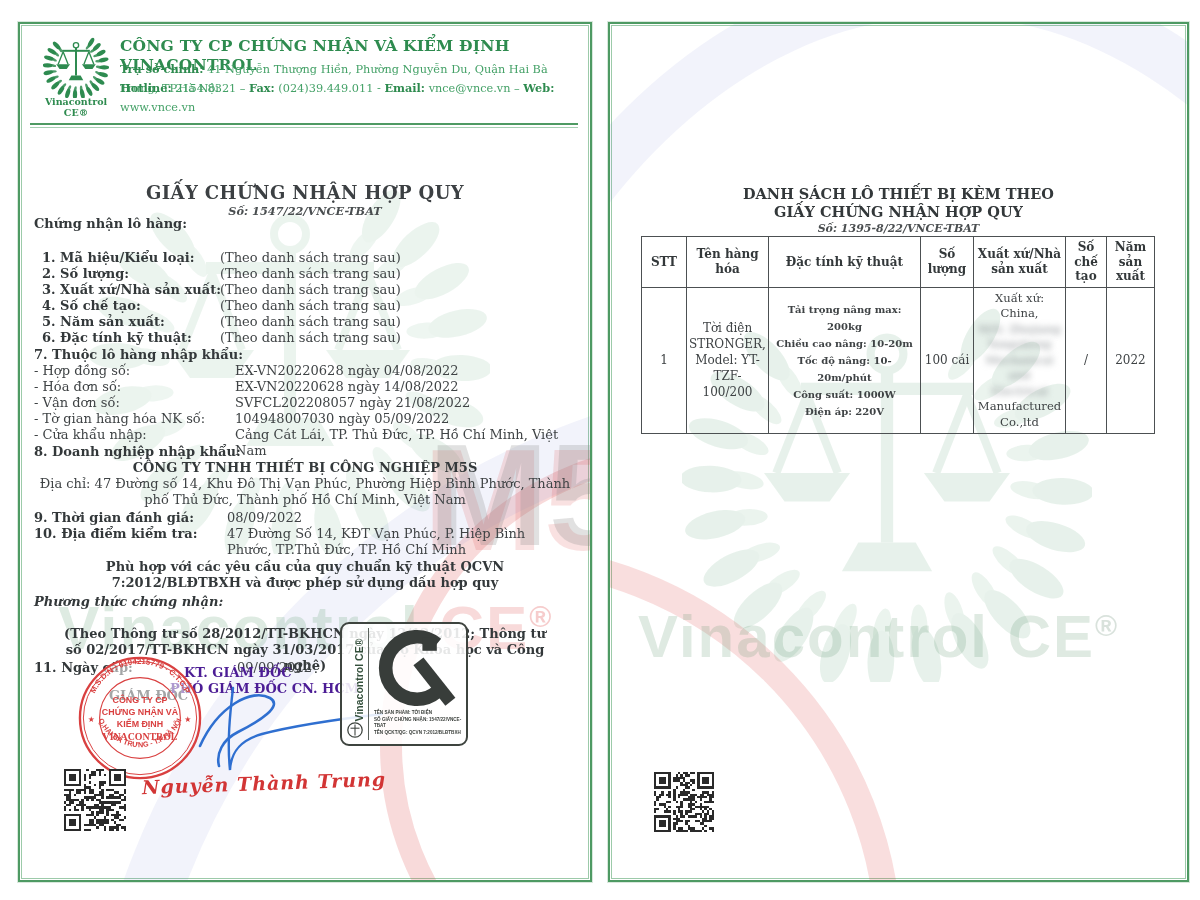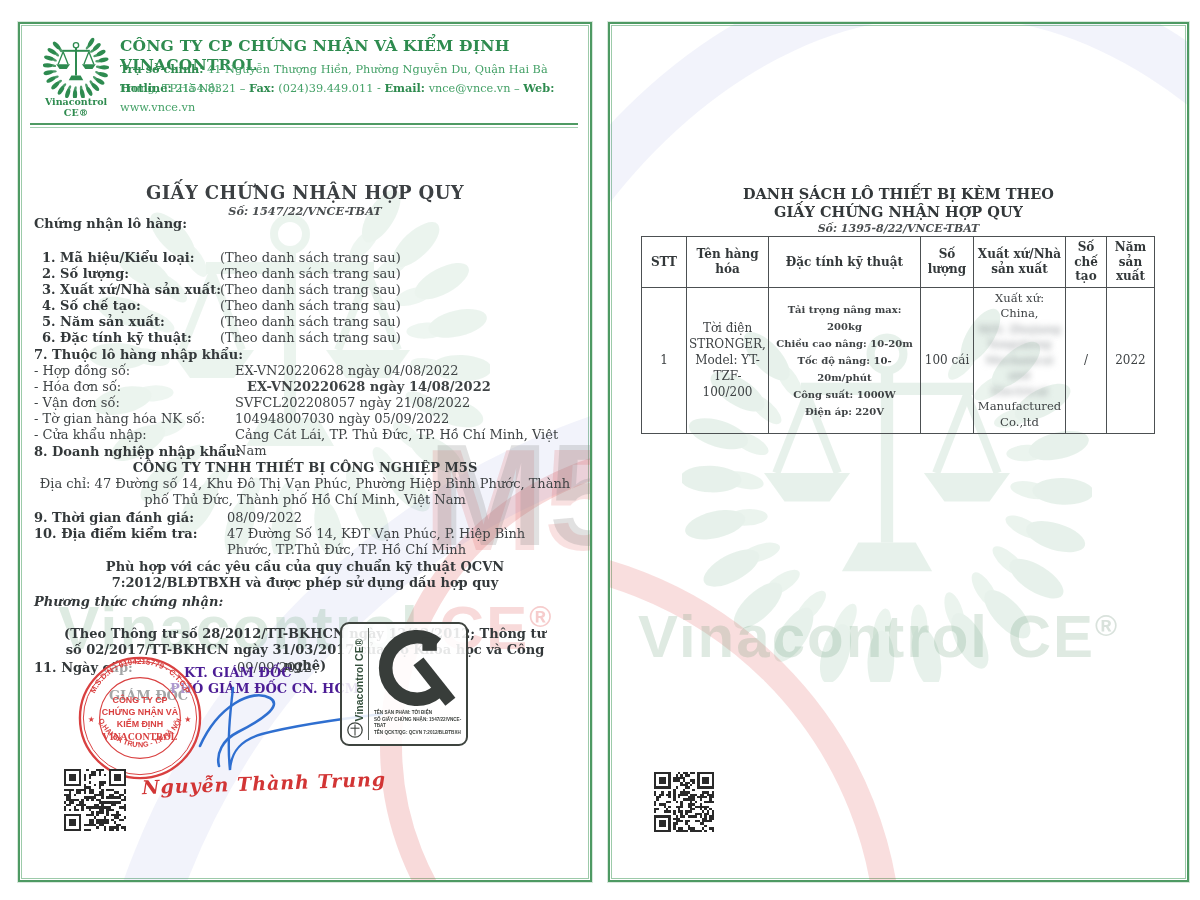--- a/index.html
+++ b/index.html
@@ -197,21 +197,21 @@
   <div class="abs fs z1" style="left:200px;top:274px;">(Theo danh sách trang sau)</div>
   <div class="abs fs z1" style="left:22px;top:290px;"><b class="lbl">5. Năm sản xuất:</b></div>
   <div class="abs fs z1" style="left:200px;top:290px;">(Theo danh sách trang sau)</div>
   <div class="abs fs z1" style="left:22px;top:306px;"><b class="lbl">6. Đặc tính kỹ thuật:</b></div>
   <div class="abs fs z1" style="left:200px;top:306px;">(Theo danh sách trang sau)</div>
 
   <div class="abs fs lbl z1" style="left:14px;top:323px;">7. Thuộc lô hàng nhập khẩu:</div>
   <div class="abs fs z1" style="left:14px;top:339px;">- Hợp đồng số:</div>
   <div class="abs fs z1" style="left:215px;top:339px;">EX-VN20220628 ngày 04/08/2022</div>
   <div class="abs fs z1" style="left:14px;top:355px;">- Hóa đơn số:</div>
-  <div class="abs fs z1" style="left:227px;top:355px;font-weight:bold;">EX-VN20220628 ngày 14/08/2022</div>
+  <div class="abs fs z1" style="left:215px;top:355px;">EX-VN20220628 ngày 14/08/2022</div>
   <div class="abs fs z1" style="left:14px;top:371px;">- Vận đơn số:</div>
   <div class="abs fs z1" style="left:215px;top:371px;">SVFCL202208057 ngày 21/08/2022</div>
   <div class="abs fs z1" style="left:14px;top:387px;">- Tờ gian hàng hóa NK số:</div>
   <div class="abs fs z1" style="left:215px;top:387px;">104948007030 ngày 05/09/2022</div>
   <div class="abs fs z1" style="left:14px;top:403px;">- Cửa khẩu nhập:</div>
   <div class="abs fs z1" style="left:215px;top:403px;">Cảng Cát Lái, TP. Thủ Đức, TP. Hồ Chí Minh, Việt Nam</div>
 
   <div class="abs fs lbl z1" style="left:14px;top:420px;">8. Doanh nghiệp nhập khẩu:</div>
   <div class="abs fs lbl centerline z1" style="top:436px;">CÔNG TY TNHH THIẾT BỊ CÔNG NGHIỆP M5S</div>
   <div class="abs fs centerline z1" style="top:452px;">Địa chỉ: 47 Đường số 14, Khu Đô Thị Vạn Phúc, Phường Hiệp Bình Phước, Thành phố Thủ Đức, Thành phố Hồ Chí Minh, Việt Nam</div>

